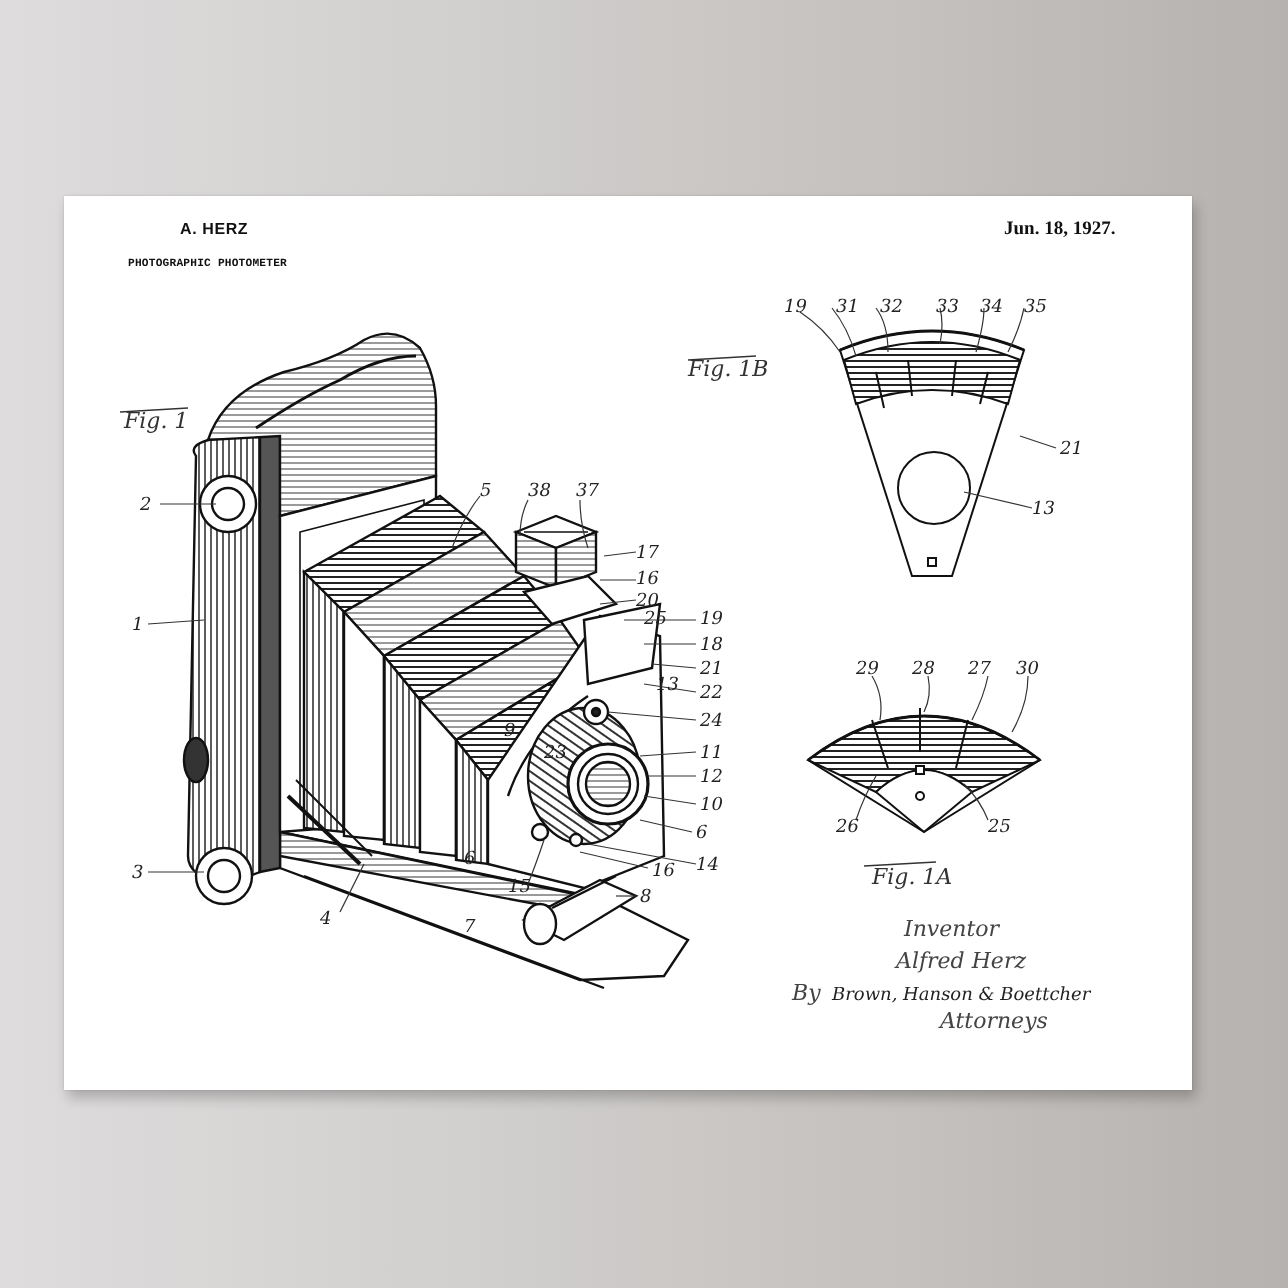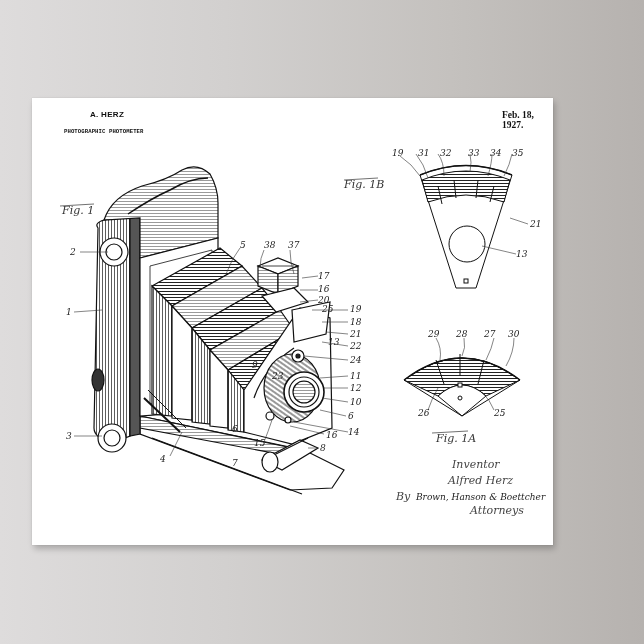--- a/index.html
+++ b/index.html
@@ -2,21 +2,21 @@
 <html><head>
 <meta charset="utf-8">
 <style>
   html, body { margin: 0; padding: 0; }
   body {
     width: 644px; height: 644px; overflow: hidden; position: relative;
     background: linear-gradient(90deg, #dedcdc 0%, #d2d0cf 35%, #c4c1be 70%, #b6b2af 100%);
     font-family: "Liberation Sans", sans-serif;
   }
   .poster {
-    position: absolute; left: 32px; top: 98px; width: 521px; height: 447px;
+    position: absolute; left: 32px; top: 98px; width: 564px; height: 447px;
     background: #ffffff;
     box-shadow: 2px 4px 6px rgba(0,0,0,0.22), 0 0 1px rgba(0,0,0,0.15);
   }
   .hdr-name {
     position: absolute; left: 58px; top: 12px; font-weight: bold; font-size: 8px;
     letter-spacing: 0.3px; color: #111;
   }
   .hdr-title {
     position: absolute; left: 32px; top: 30px; font-size: 5.6px; font-weight: bold;
     font-family: "Liberation Mono", monospace; color: #111; letter-spacing: 0.1px;
@@ -29,21 +29,21 @@
   .lbl { font-family: "DejaVu Serif", serif; font-style: italic; font-size: 9px; fill: #222; }
   .figlbl { font-family: "DejaVu Serif", serif; font-style: italic; font-size: 11px; fill: #333; }
   .sig { font-family: "DejaVu Serif", serif; font-style: italic; font-size: 11px; fill: #444; }
 </style>
 </head>
 <body>
 
 <div class="poster">
   <div class="hdr-name">A. HERZ</div>
   <div class="hdr-title">PHOTOGRAPHIC PHOTOMETER</div>
-  <div class="hdr-date">Feb.  18, 1927.</div>
+  <div class="hdr-date">Jun.  18, 1927.</div>
 
   <svg class="drawing" width="580" height="447" viewBox="0 0 580 447">
     <defs>
       <pattern id="hatch" width="3" height="3" patternUnits="userSpaceOnUse">
         <rect width="3" height="3" fill="#fff"></rect>
         <line x1="0" y1="1.5" x2="3" y2="1.5" stroke="#222" stroke-width="1"></line>
       </pattern>
       <pattern id="hatchLight" width="3" height="3" patternUnits="userSpaceOnUse">
         <rect width="3" height="3" fill="#fff"></rect>
         <line x1="0" y1="1.5" x2="3" y2="1.5" stroke="#555" stroke-width="0.6"></line>

